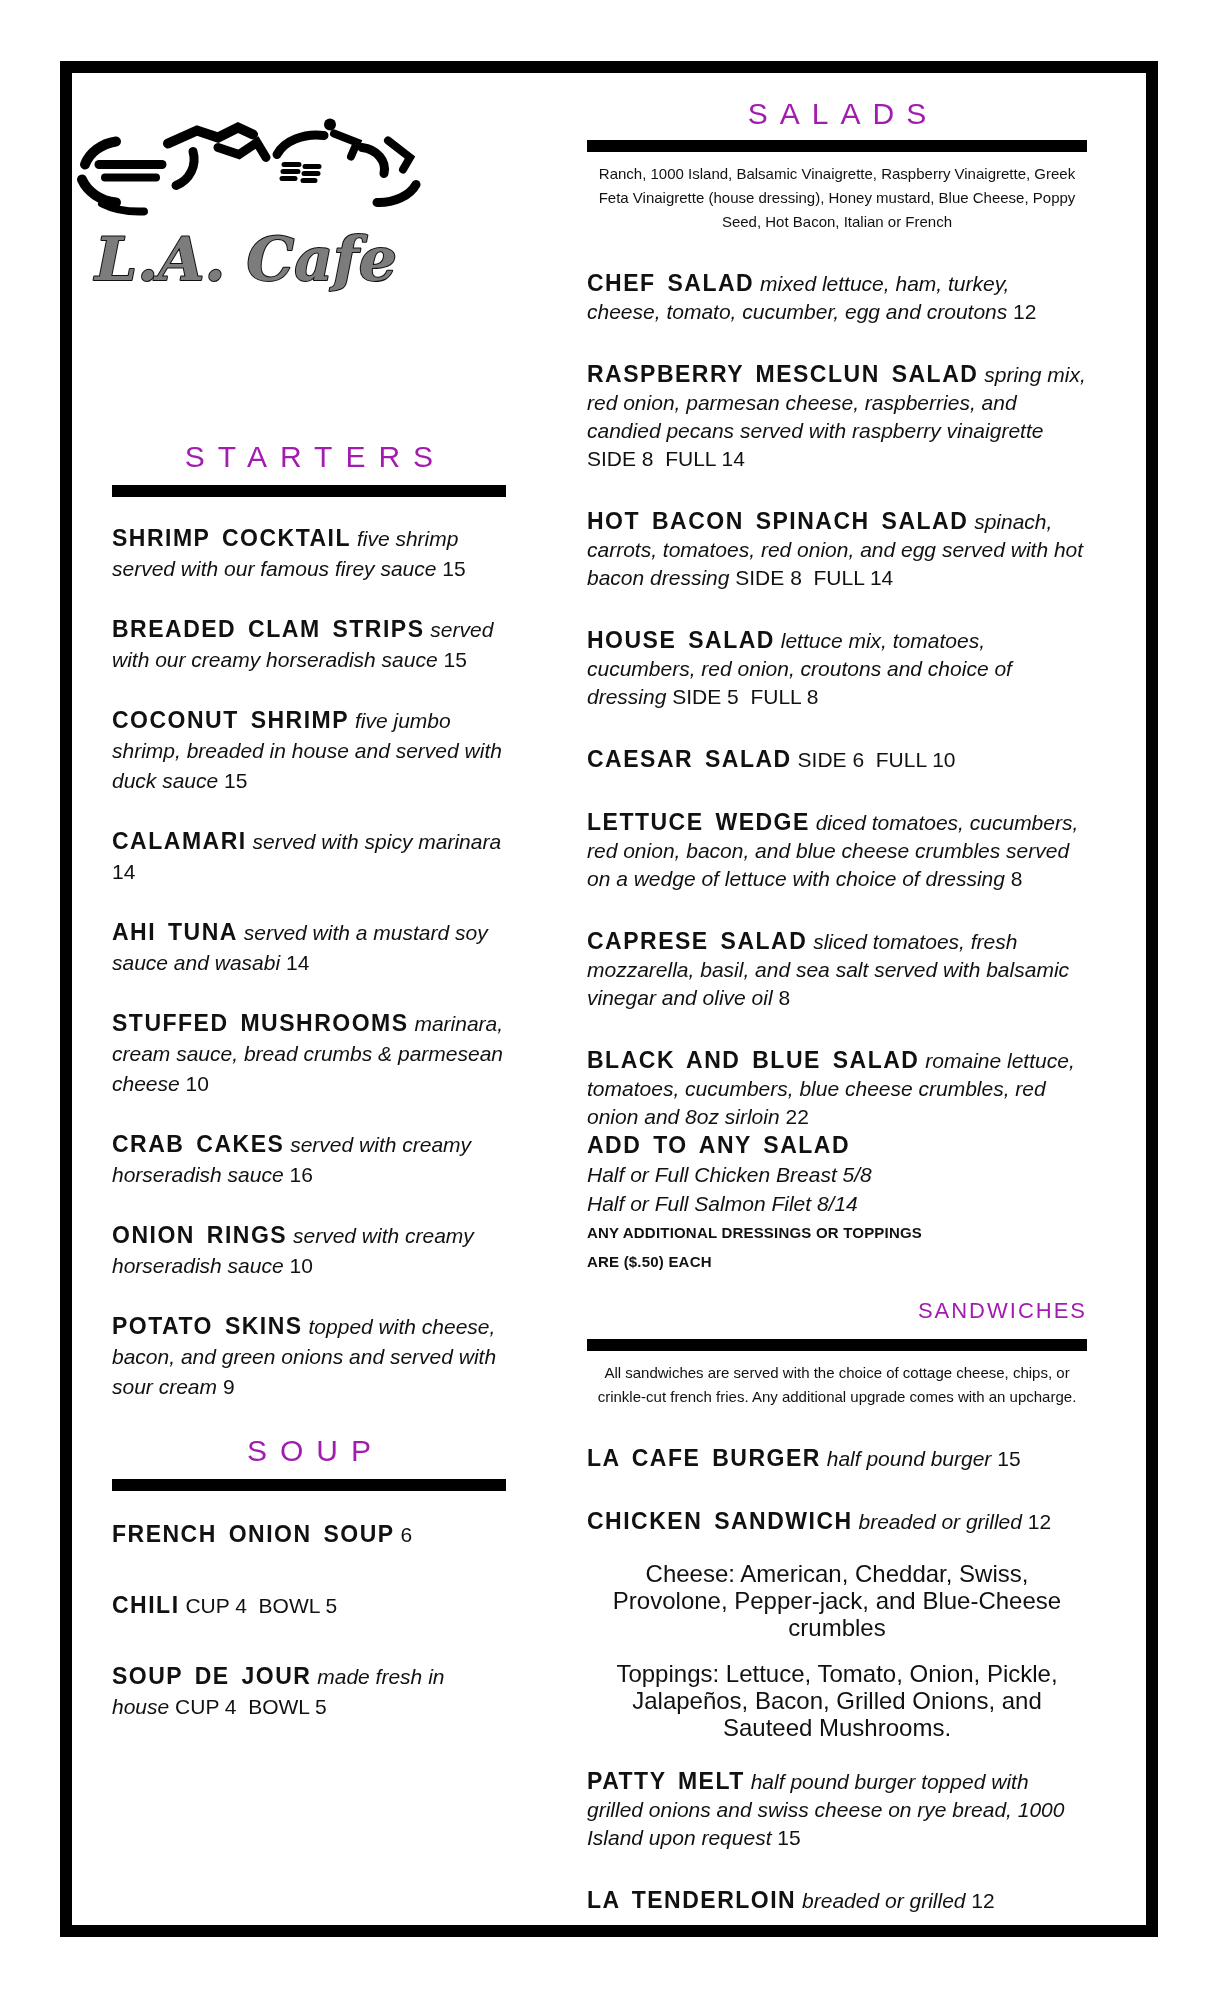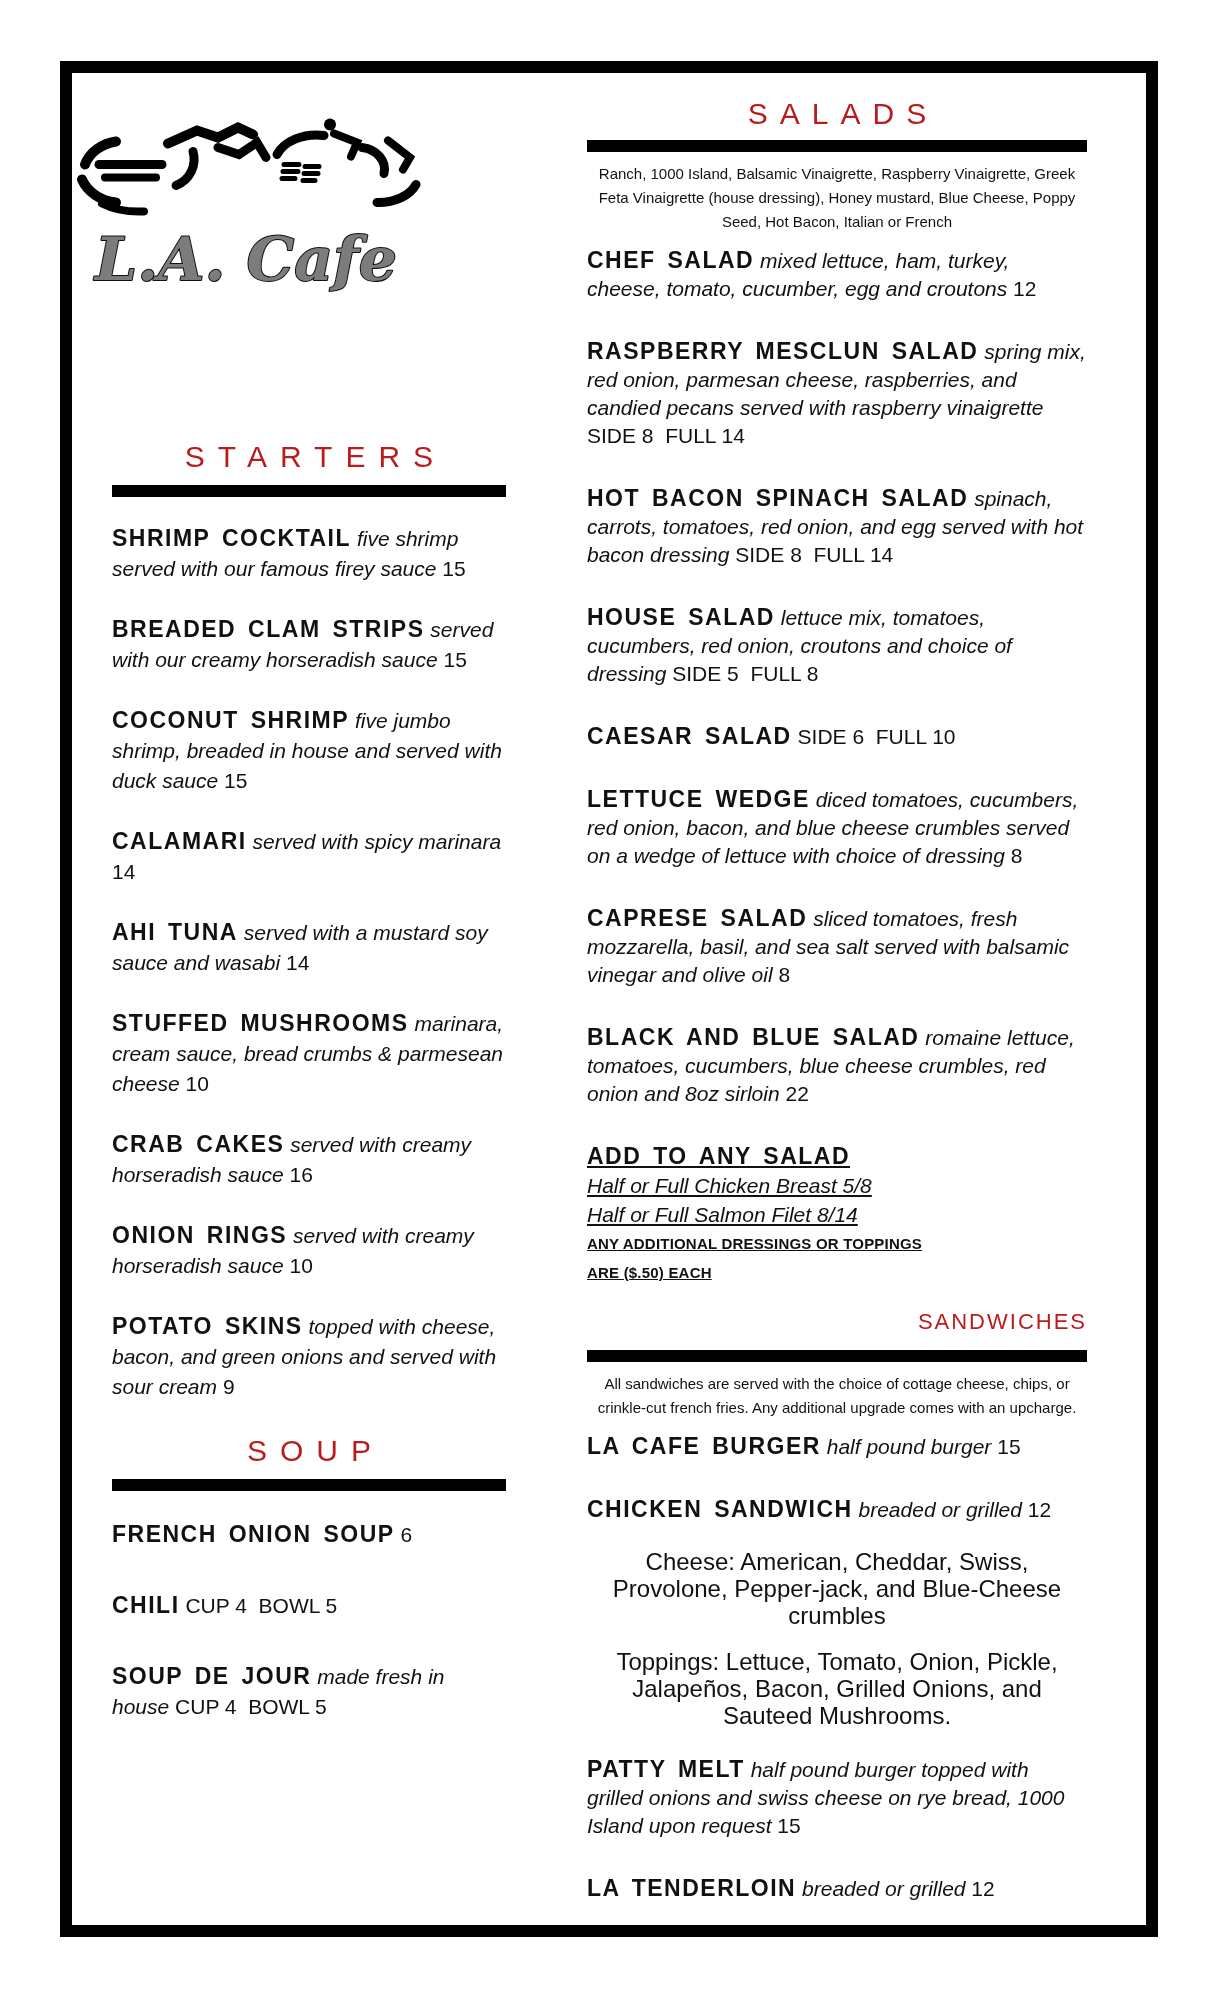--- a/index.html
+++ b/index.html
@@ -11,39 +11,39 @@
   .page{position:absolute;inset:0;background:#fff;}
   .frame{
     position:absolute;left:60px;top:61px;width:1098px;height:1876px;
     border:12px solid #000;box-sizing:border-box;background:#fff;
   }
   .moto{position:absolute;left:72px;top:106px;width:350px;height:128px;}
   .brandsvg{position:absolute;left:76px;top:214px;width:340px;height:96px;}
   .col{position:absolute;}
   .col-left{left:112px;top:440px;width:394px;}
   .col-right{left:587px;top:97px;width:500px;}
-  h2{margin:0;font-weight:400;text-align:center;color:#b91c1c;}
+  h2{margin:0;font-weight:400;text-align:center;color:#a21caf;}
   .h-spaced{font-size:30px;line-height:33px;letter-spacing:13px;padding-left:13px;}
   .salads-title{letter-spacing:12px;padding-left:12px;}
   .h-sand{font-size:22px;line-height:37px;letter-spacing:2px;padding-left:2px;margin-top:16px;text-align:right;}
   .rule{height:12px;background:#000;margin-top:12px;}
   .col-right .rule{margin-top:10px;}
   .rule-sand{margin-top:8px;}
   .center-note{margin:10px 0 0;text-align:center;font-size:15px;line-height:24px;}
   .item{margin:30px 0 0;font-size:21px;line-height:30px;}
   .col-right .item{margin-top:34px;line-height:28px;}
   .item.first{margin-top:26px;}
-  .col-right .item.first{margin-top:12px;}
+  .col-right .item.first{margin-top:35px;}
   .nm{font-weight:700;font-size:23px;letter-spacing:1.5px;word-spacing:4px;}
   .ds{font-style:italic;}
   .tl{white-space:pre-wrap;}
   .soup-title{margin-top:32px;}
   .item.first-soup{margin-top:28px;}
   .item.soup-gap{margin-top:40px;}
-  .addon{margin-top:34px;font-size:21px;text-decoration:underline;}
+  .addon{font-size:21px;}
   .addon p{margin:0;line-height:29px;}
   .addon .it{font-style:italic;}
   .addon .bd{font-weight:700;font-size:15px;letter-spacing:0.2px;}
   .plain-note{margin:24px 0 0;font-size:24px;line-height:27px;text-align:center;}
   .plain-note.toppings{margin-top:19px;}
   .item.patty{margin-top:26px;}
 </style>
 </head>
 <body>
 

